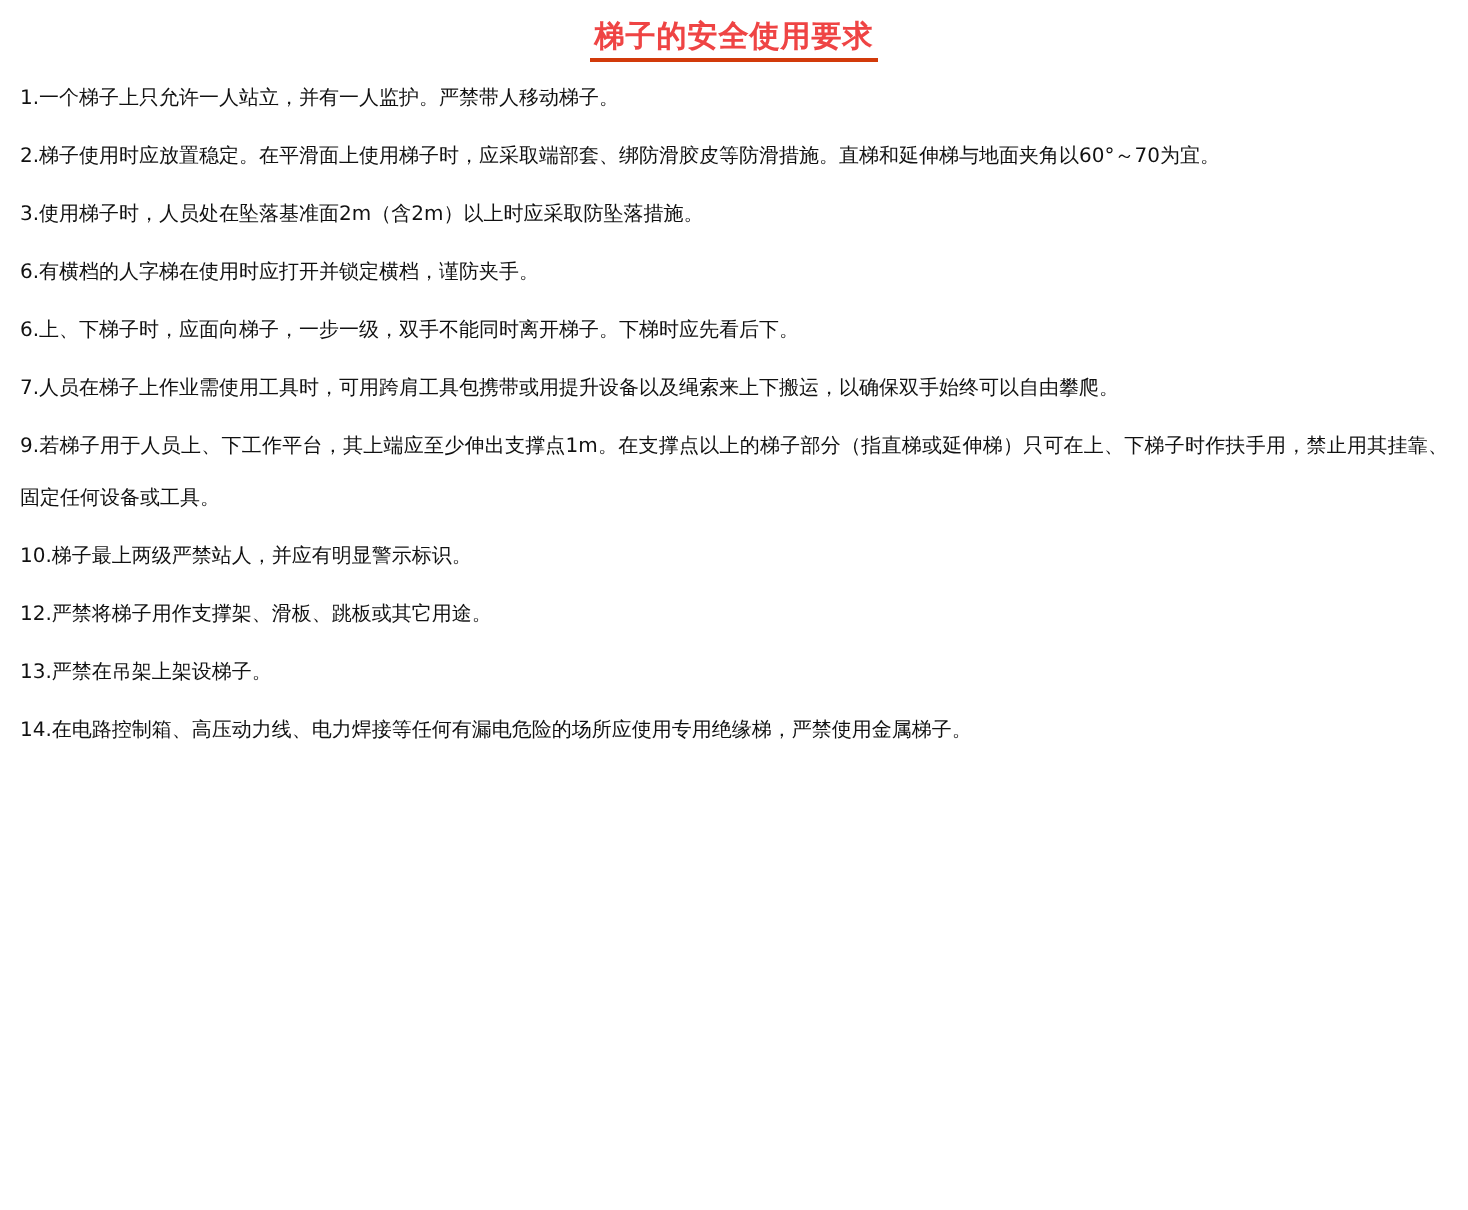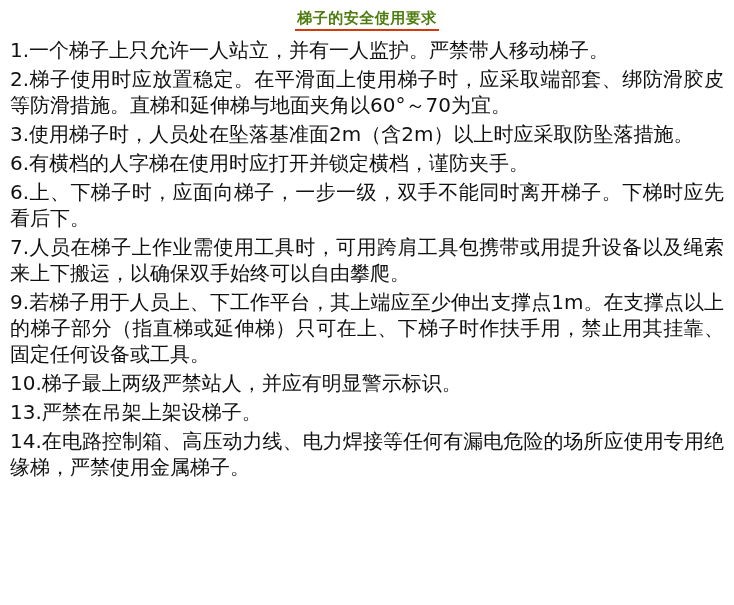--- a/index.html
+++ b/index.html
@@ -22,33 +22,33 @@
     position: relative;
   }
   .title-wrap {
     text-align: center;
     margin: 2px 0 6px 0;
   }
   .title {
     display: inline-block;
     font-size: 15px;
     font-weight: bold;
-    color: #4d7c0f;
+    color: #ef4444;
     letter-spacing: 0.5px;
     border-bottom: 2px solid #d23a0a;
     padding: 0 2px 1px 2px;
     line-height: 20px;
   }
   .rules {
     list-style: none;
     margin: 0;
     padding: 0;
   }
   .rule {
-    font-size: 20px;
+    font-size: 10px;
     line-height: 26px;
     color: #111111;
     margin: 0 0 3px 0;
     text-align: justify;
     word-break: break-all;
   }
 </style>
 </head>
 <body>
 
@@ -58,16 +58,17 @@
   </div>
   <div class="rules">
     <p class="rule">1.一个梯子上只允许一人站立，并有一人监护。严禁带人移动梯子。</p>
     <p class="rule">2.梯子使用时应放置稳定。在平滑面上使用梯子时，应采取端部套、绑防滑胶皮等防滑措施。直梯和延伸梯与地面夹角以60°～70为宜。</p>
     <p class="rule">3.使用梯子时，人员处在坠落基准面2m（含2m）以上时应采取防坠落措施。</p>
     <p class="rule">6.有横档的人字梯在使用时应打开并锁定横档，谨防夹手。</p>
     <p class="rule">6.上、下梯子时，应面向梯子，一步一级，双手不能同时离开梯子。下梯时应先看后下。</p>
     <p class="rule">7.人员在梯子上作业需使用工具时，可用跨肩工具包携带或用提升设备以及绳索来上下搬运，以确保双手始终可以自由攀爬。</p>
     <p class="rule">9.若梯子用于人员上、下工作平台，其上端应至少伸出支撑点1m。在支撑点以上的梯子部分（指直梯或延伸梯）只可在上、下梯子时作扶手用，禁止用其挂靠、固定任何设备或工具。</p>
     <p class="rule">10.梯子最上两级严禁站人，并应有明显警示标识。</p>
+    <p class="rule">12.严禁将梯子用作支撑架、滑板、跳板或其它用途。</p>
     <p class="rule">13.严禁在吊架上架设梯子。</p>
     <p class="rule">14.在电路控制箱、高压动力线、电力焊接等任何有漏电危险的场所应使用专用绝缘梯，严禁使用金属梯子。</p>
   </div>
 </div>
 
 </body></html>

